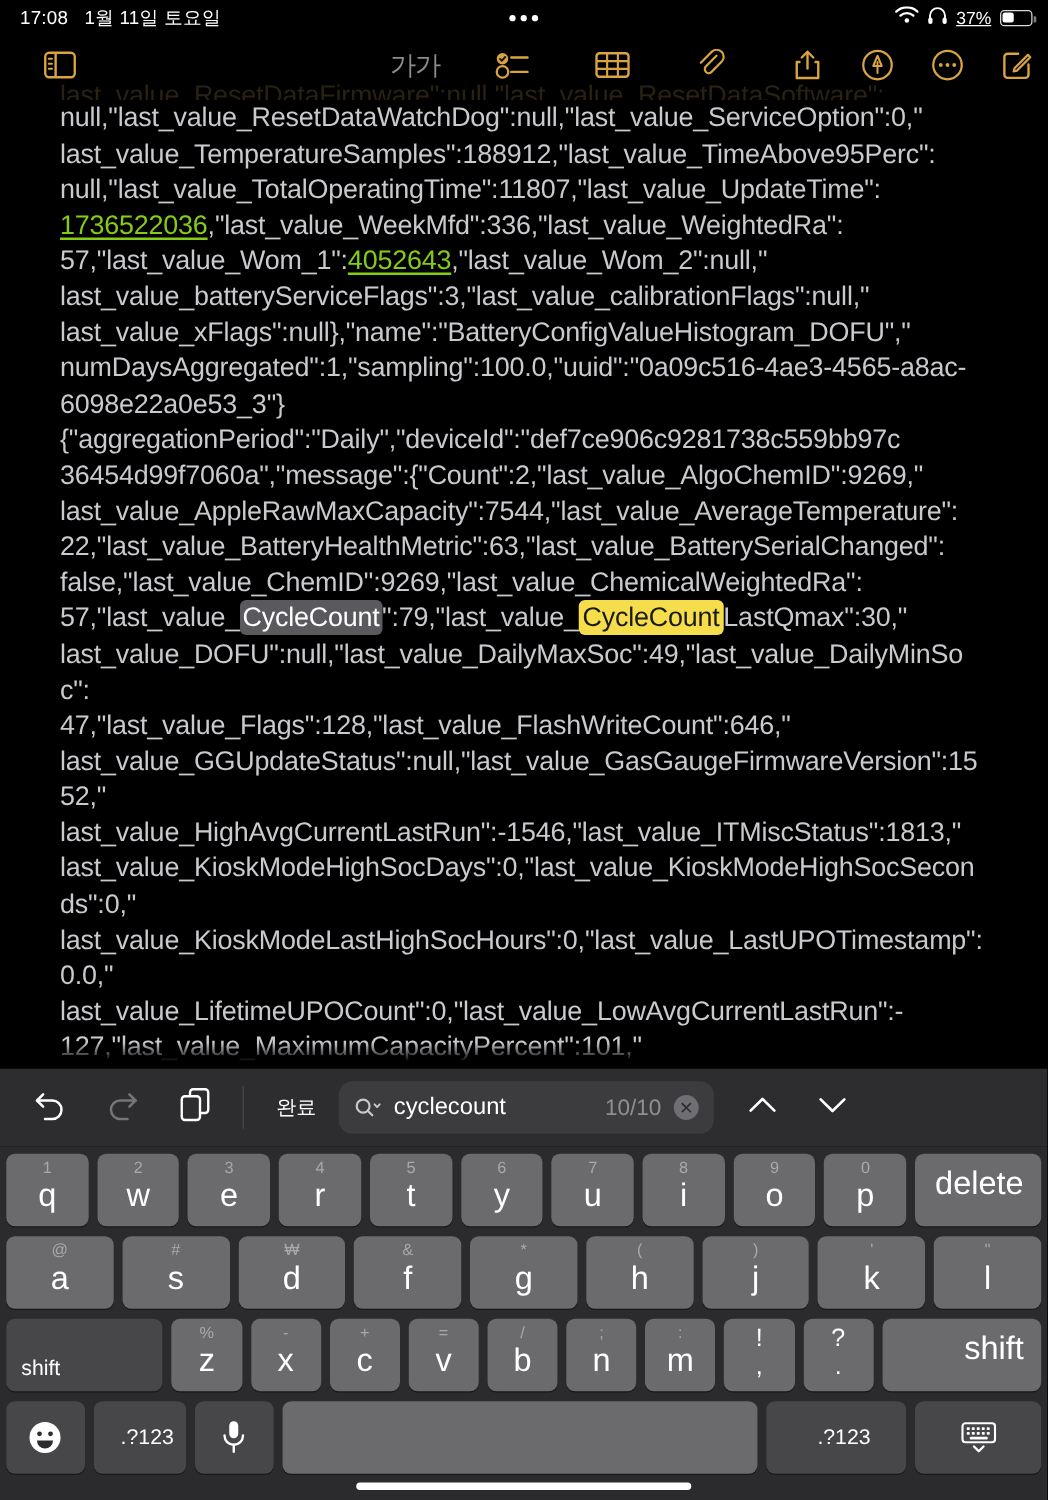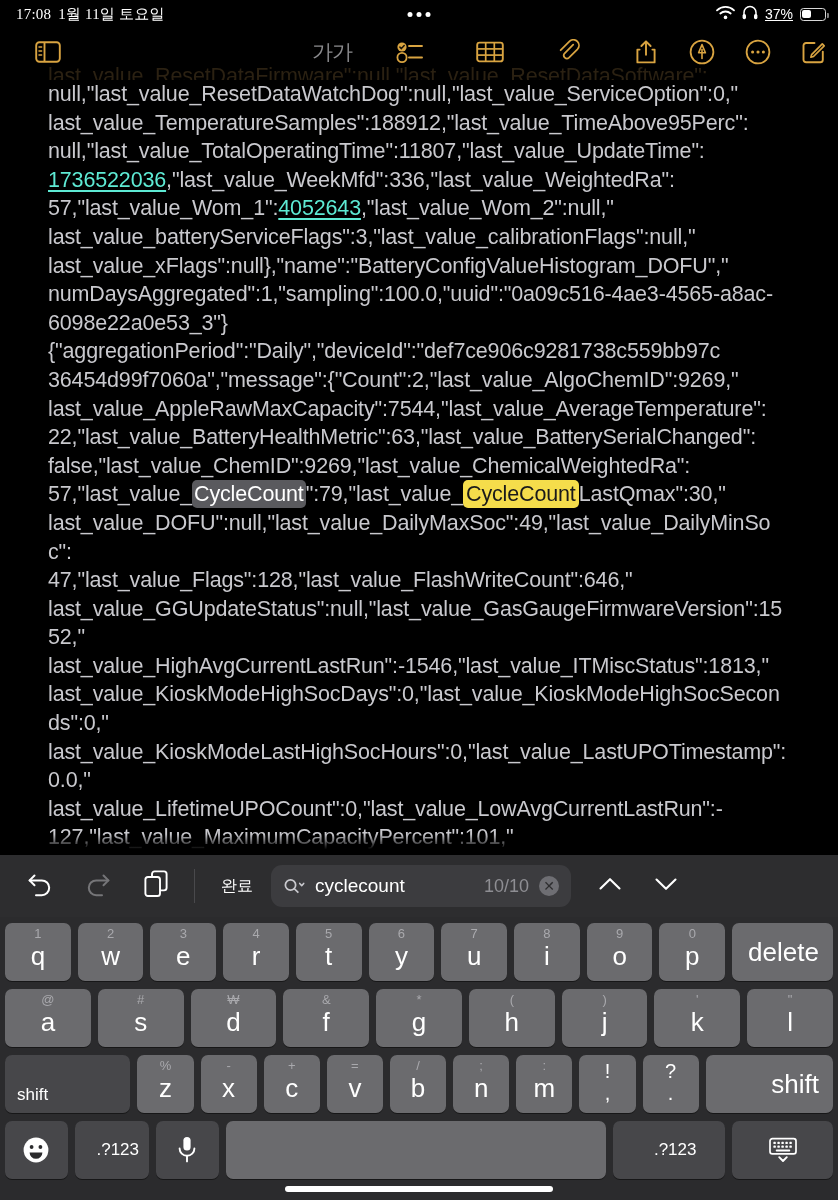--- a/index.html
+++ b/index.html
@@ -11,21 +11,21 @@
     -webkit-font-smoothing:antialiased;
   }
   #app { position:relative; width:838px; height:1200px; background:#000; }
 
   
   .statusbar {
     position:absolute; top:0; left:0; width:838px; height:28px;
     display:flex; align-items:center; color:#fff; font-size:15px;
     padding:0 16px;
   }
-  .sb-left { display:flex; align-items:center; gap:7px;font-family:Liberation Serif, serif; }
+  .sb-left { display:flex; align-items:center; gap:13px; }
   .sb-time { font-size:15px; letter-spacing:.2px; }
   .sb-date { font-size:15px; letter-spacing:.2px; }
   .sb-center {
     position:absolute; left:50%; transform:translateX(-50%);
     display:flex; align-items:center; gap:4px;
   }
   .sb-dot { width:5px; height:5px; border-radius:50%; background:#fff; }
   .sb-right {
     position:absolute; right:12px; display:flex; align-items:center; gap:7px;text-decoration:underline;
   }
@@ -64,21 +64,21 @@
     position:absolute; top:62px; left:0; width:838px; height:790px;
     overflow:hidden;
   }
   .doc-inner {
     padding:0 48px; color:#c9c9ce;
     font-size:21.5px; line-height:28.6px; letter-spacing:-0.15px;
     word-break:break-all;
   }
   .ln { white-space:pre-wrap; }
   .ln.clip { color:#2b2112; height:18px; overflow:hidden; }
-  .lnk { color:#5eead4; text-decoration:underline; text-underline-offset:3px;text-align:center; }
+  .lnk { color:#84cc16; text-decoration:underline; text-underline-offset:3px;text-align:center; }
   .hl-gray {
     background:#5a5a5e; color:#ffffff; border-radius:5px;
     padding:2px 2px; box-decoration-break:clone;
   }
   .hl-yellow {
     background:#f5dd4b; color:#1a1a1a; border-radius:5px;
     padding:2px 3px; box-decoration-break:clone;
   }
   .doc-fade {
     position:absolute; left:0; right:0; bottom:0; height:18px;
@@ -132,21 +132,21 @@
     font-size:13px; color:#a9a9ad; line-height:1;
   }
   .key .main { margin-top:8px; }
   .key.dark { background:#47474a; font-size:17px;padding-left:12px; }
   .key.dark .main { margin-top:0; }
   .key.mod {
     background:#47474a; font-size:17px; align-items:flex-end;
     justify-content:flex-start; padding:0 0 8px 12px;
   }
   .key.blue { background:#1476ff; font-size:18px; align-items:flex-end; justify-content:flex-end; padding:0 14px 8px 0; }
-  .key.mod-right { align-items:center; justify-content:flex-end; padding:0 14px 8px 0; }
+  .key.mod-right { align-items:flex-start; justify-content:flex-end; padding:0 14px 8px 0; }
   .key.space { background:#6b6b6e; }
   .key.icon { background:#47474a; }
   .key.icon svg { display:block; }
   .key.punct .sub { font-size:20px; color:#fff; top:6px; }
   .key.punct .low { position:absolute; bottom:8px; left:0; right:0; text-align:center; font-size:20px; color:#fff; }
 
   .kb-bottom { display:flex; gap:7px; height:58px; }
   .home-indicator {
     position:absolute; bottom:8px; left:50%; transform:translateX(-50%);
     width:268px; height:6px; border-radius:3px; background:#fff;

